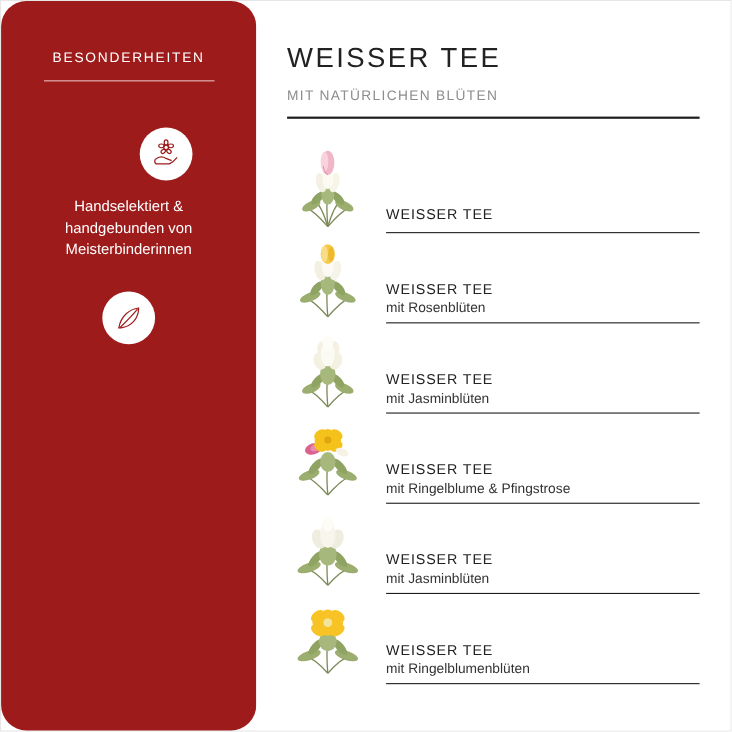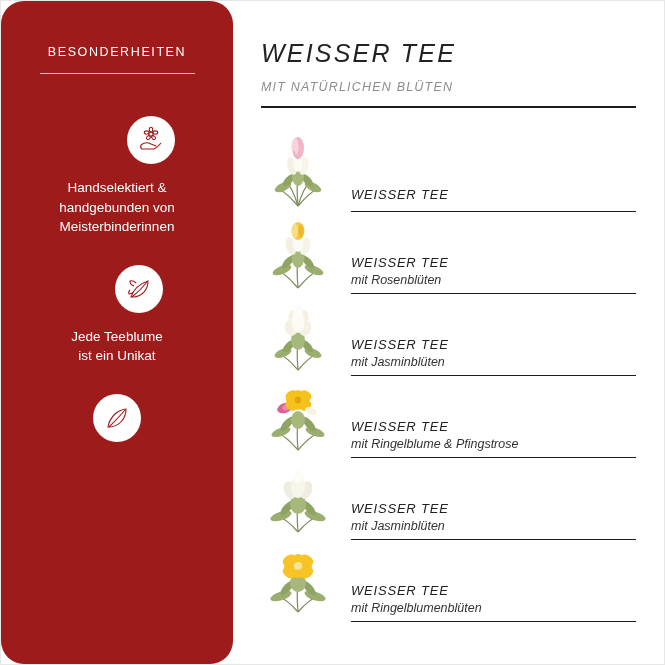--- a/index.html
+++ b/index.html
@@ -77,21 +77,20 @@
     font-weight: 400;
   }
 
   
   .right-panel {
     flex: 1 1 auto;
     box-sizing: border-box;
     padding: 38px 28px 8px 28px;
     background: #ffffff;
     position: relative;
-    font-style: italic;
   }
   .headline {
     font-size: 25px;
     letter-spacing: 2.2px;
     color: #222222;
     font-weight: 400;
     margin: 0 0 12px 0;
   }
   .subhead {
     font-size: 12.5px;
@@ -172,34 +171,20 @@
           <ellipse cx="12.4" cy="12.6" rx="2.2" ry="1.6" transform="rotate(-40 12.4 12.6)"></ellipse>
         </svg>
       </div>
       <div class="feature-text">
         <span>Handselektiert &amp;</span><br>
         <b>handgebunden</b><span> von</span><br>
         <span>Meisterbinderinnen</span>
       </div>
     </div>
 
-    <div class="feature">
-      <div class="feature-icon">
-        <svg width="30" height="30" viewBox="0 0 30 30" fill="none" stroke="#9e1b1b" stroke-width="1.1">
-          <path d="M7 23 C10 14 18 9 24 7 C24 15 19 22 10 23 Z"></path>
-          <path d="M8 23 C13 19 19 13 23 8"></path>
-          <path d="M12 9 q-3 -3 -6 -2 q0 4 4 5"></path>
-          <path d="M6 16 q-2 2 -1 4 q3 0 4 -2"></path>
-        </svg>
-      </div>
-      <div class="feature-text">
-        <span>Jede Teeblume</span><br>
-        <span>ist ein</span><b> Unikat</b>
-      </div>
-    </div>
 
     <div class="feature">
       <div class="feature-icon">
         <svg width="30" height="30" viewBox="0 0 30 30" fill="none" stroke="#9e1b1b" stroke-width="1.1">
           <path d="M6 24 C8 13 16 7 24 6 C24 15 18 23 8 24 Z"></path>
           <path d="M7 24 C12 19 19 12 23 7"></path>
         </svg>
       </div>
     </div>
   </div>

